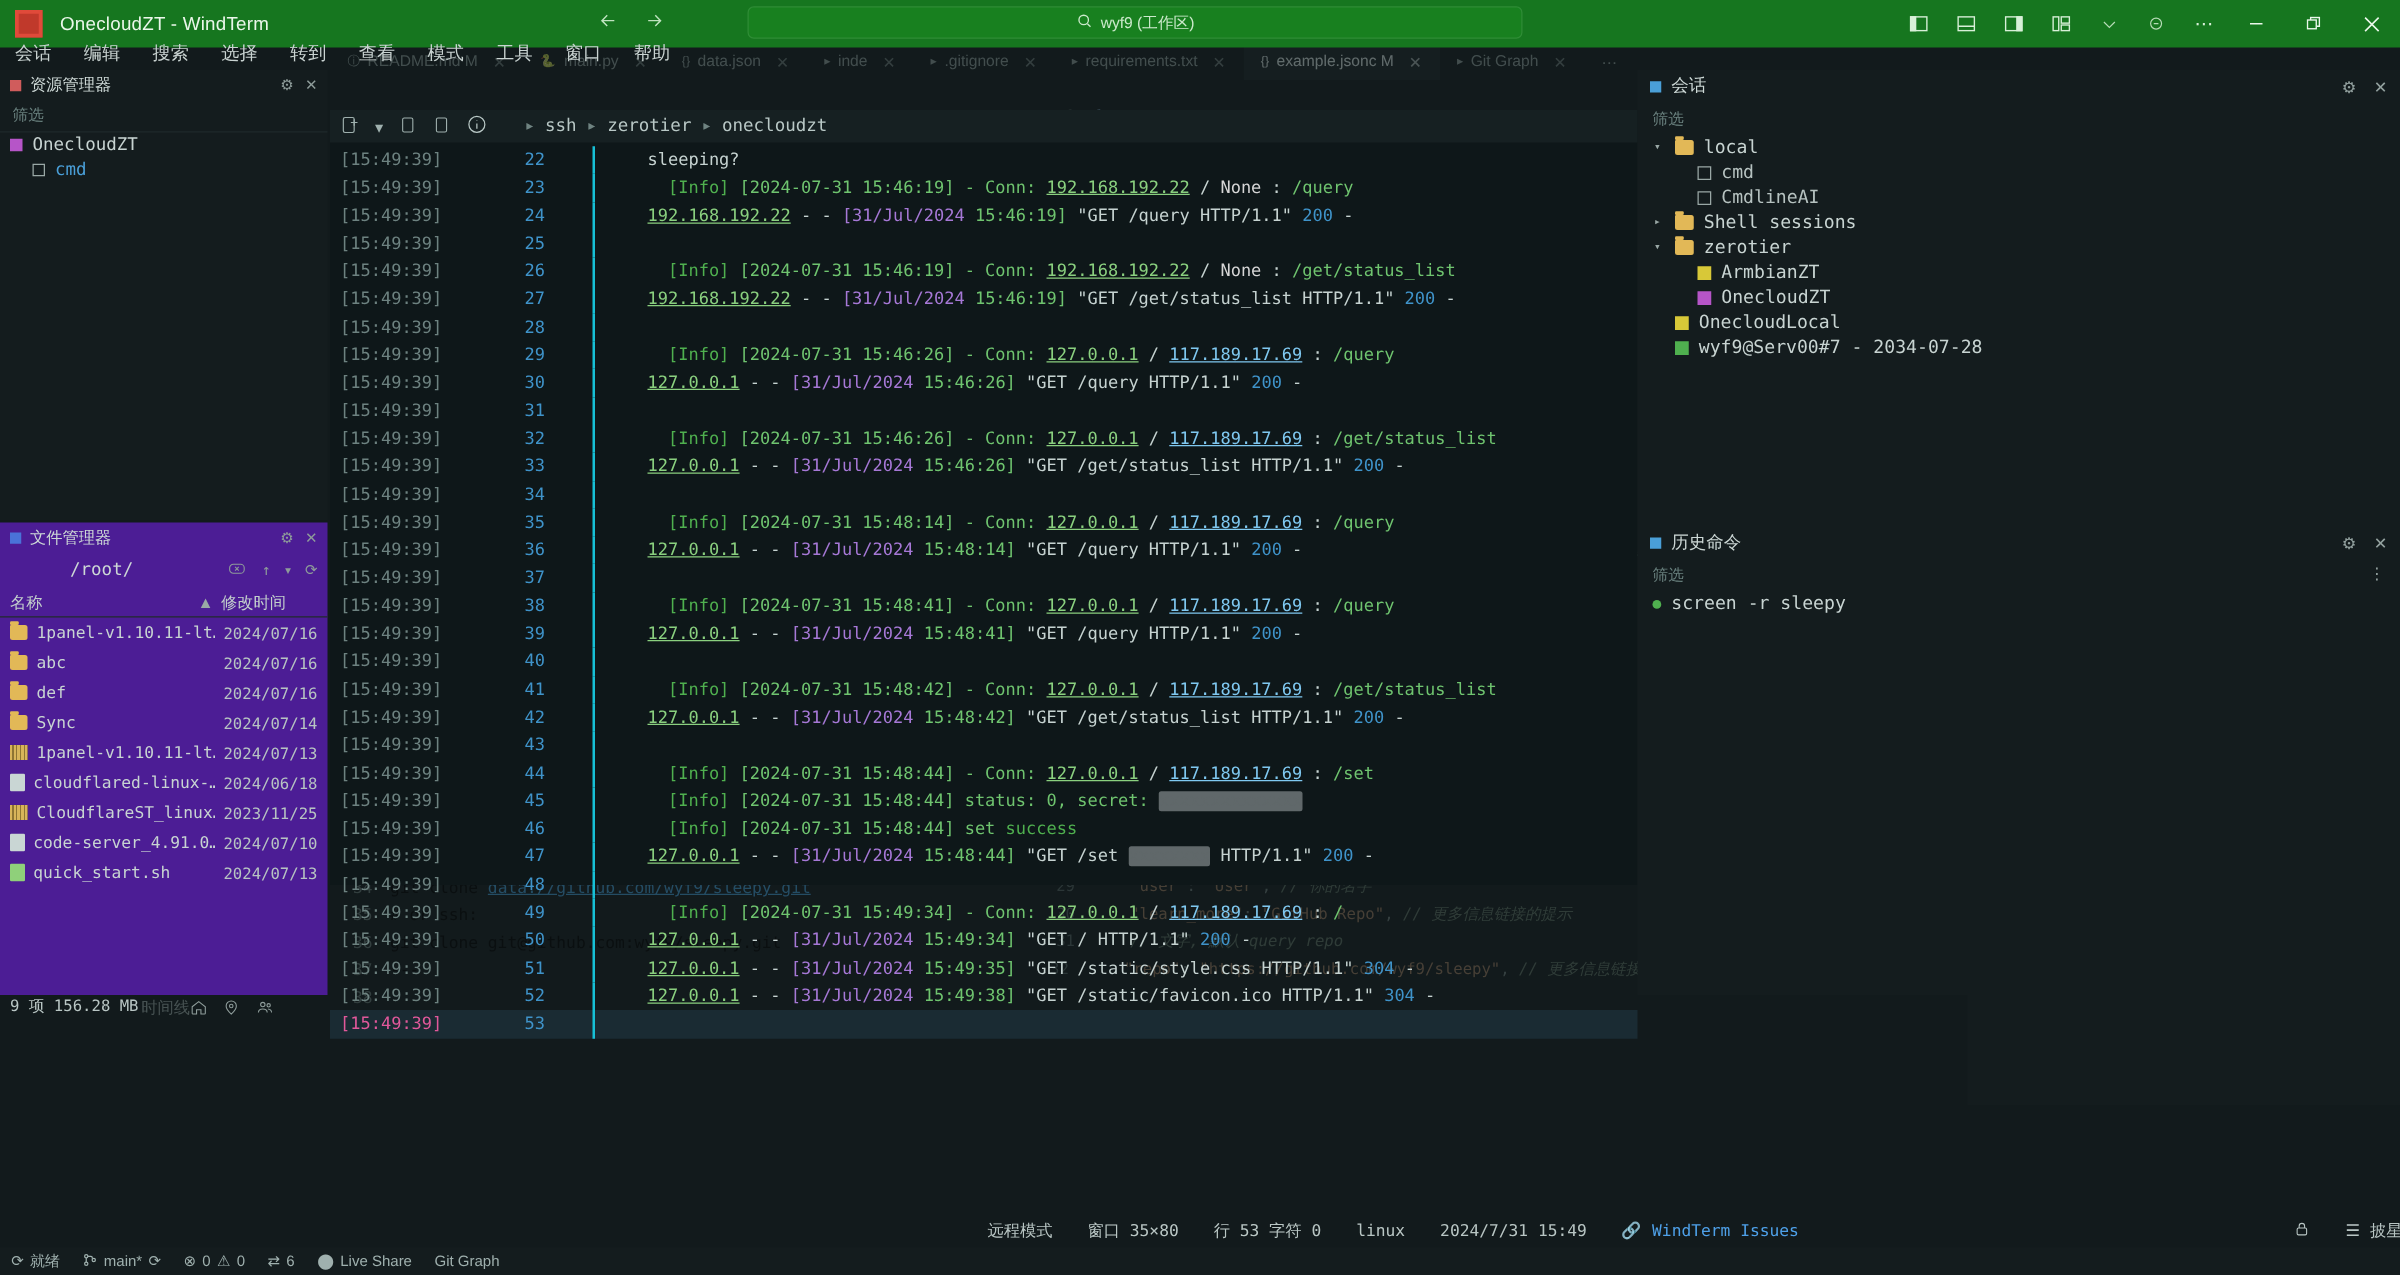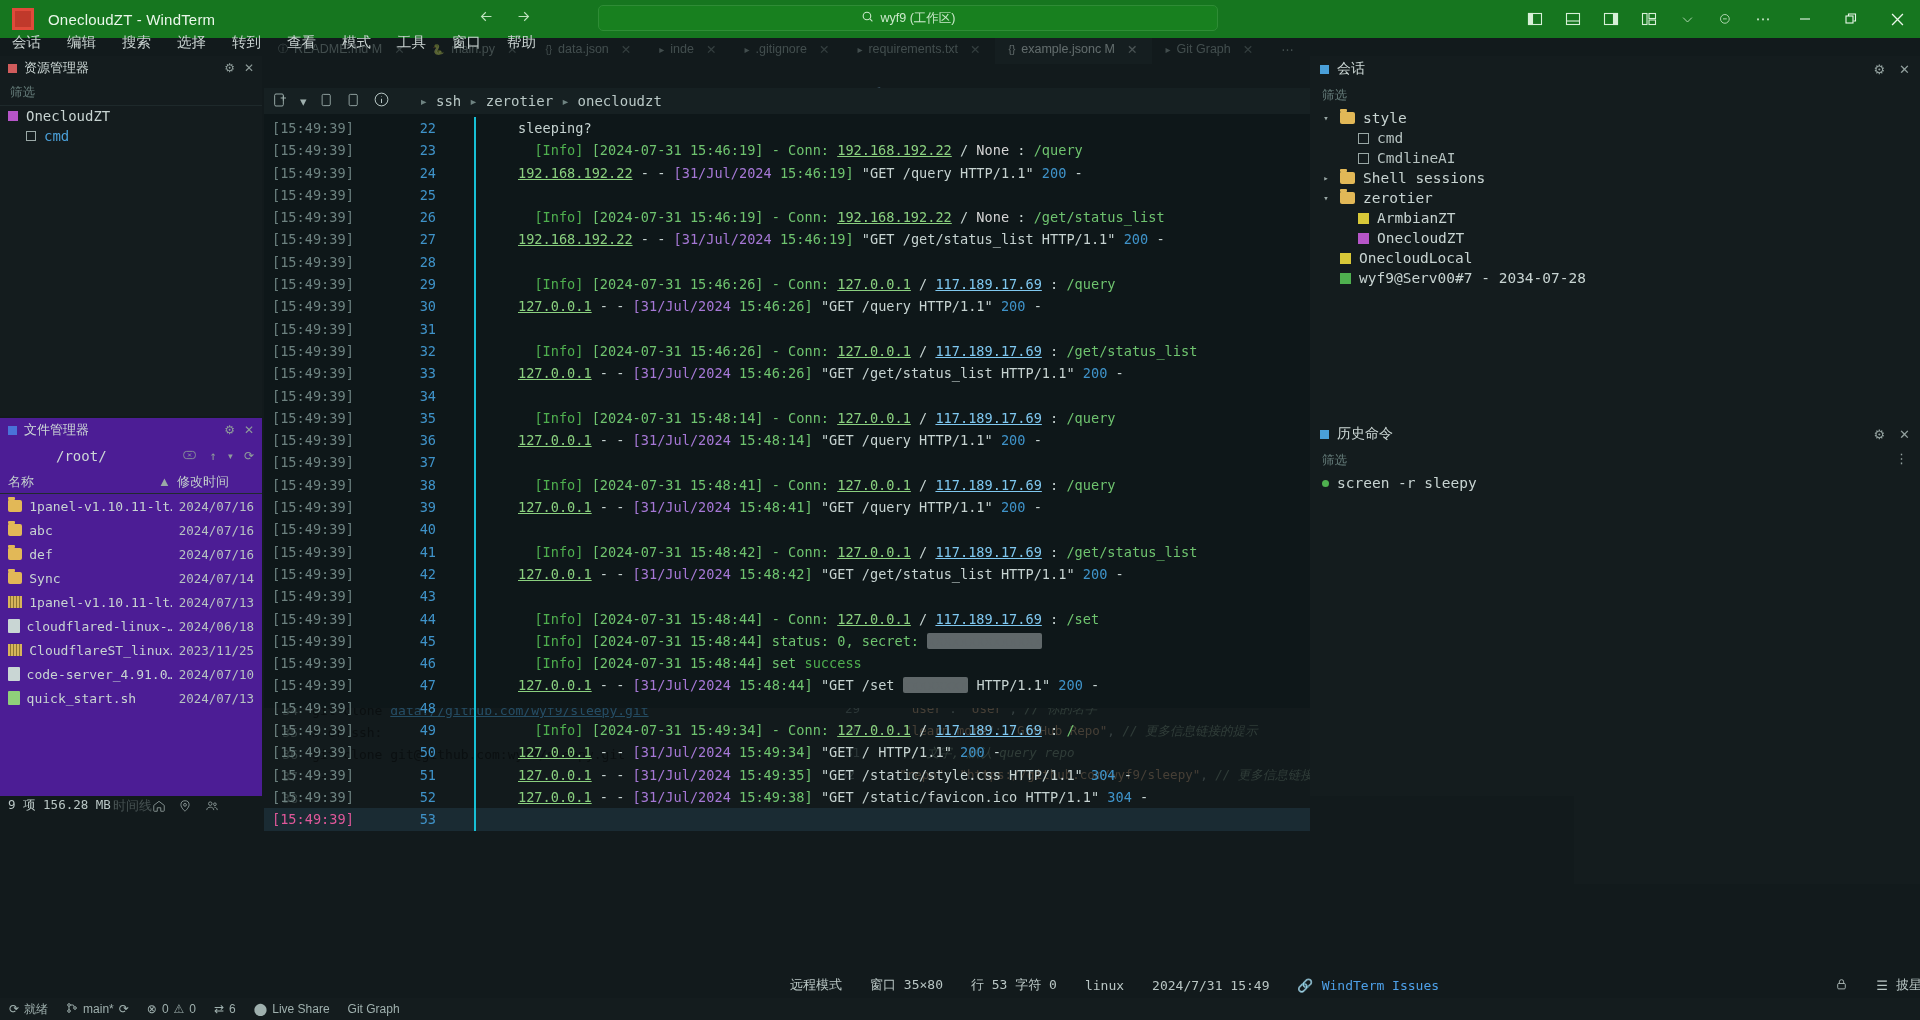--- a/index.html
+++ b/index.html
@@ -827,21 +827,21 @@
       <span class="acts">
         <span>⚙</span>
         <span>✕</span>
       </span>
     </div>
     <div class="rt-filter">筛选</div>
     <div id="rtTree">
         <div class="rt-item" style="padding-left: 10px;">
           <span class="ar">▾</span>
           <span class="folder"></span>
-          <span>style</span>
+          <span>local</span>
         </div>
         <div class="rt-item" style="padding-left: 28px;">
           <span class="ar"></span>
           <span class="sq" style="border: 1px solid rgb(154, 168, 166);"></span>
           <span style="color: rgb(182, 194, 192);">cmd</span>
         </div>
         <div class="rt-item" style="padding-left: 28px;">
           <span class="ar"></span>
           <span class="sq" style="border: 1px solid rgb(154, 168, 166);"></span>
           <span style="color: rgb(182, 194, 192);">CmdlineAI</span>

